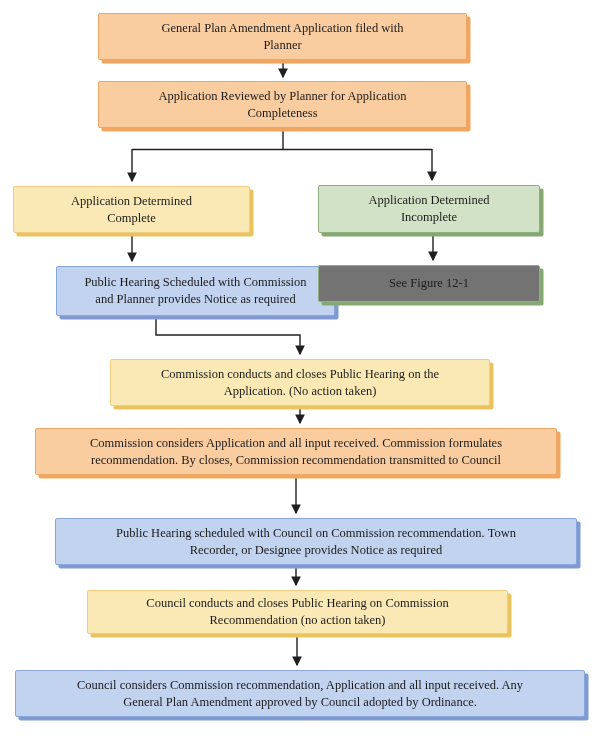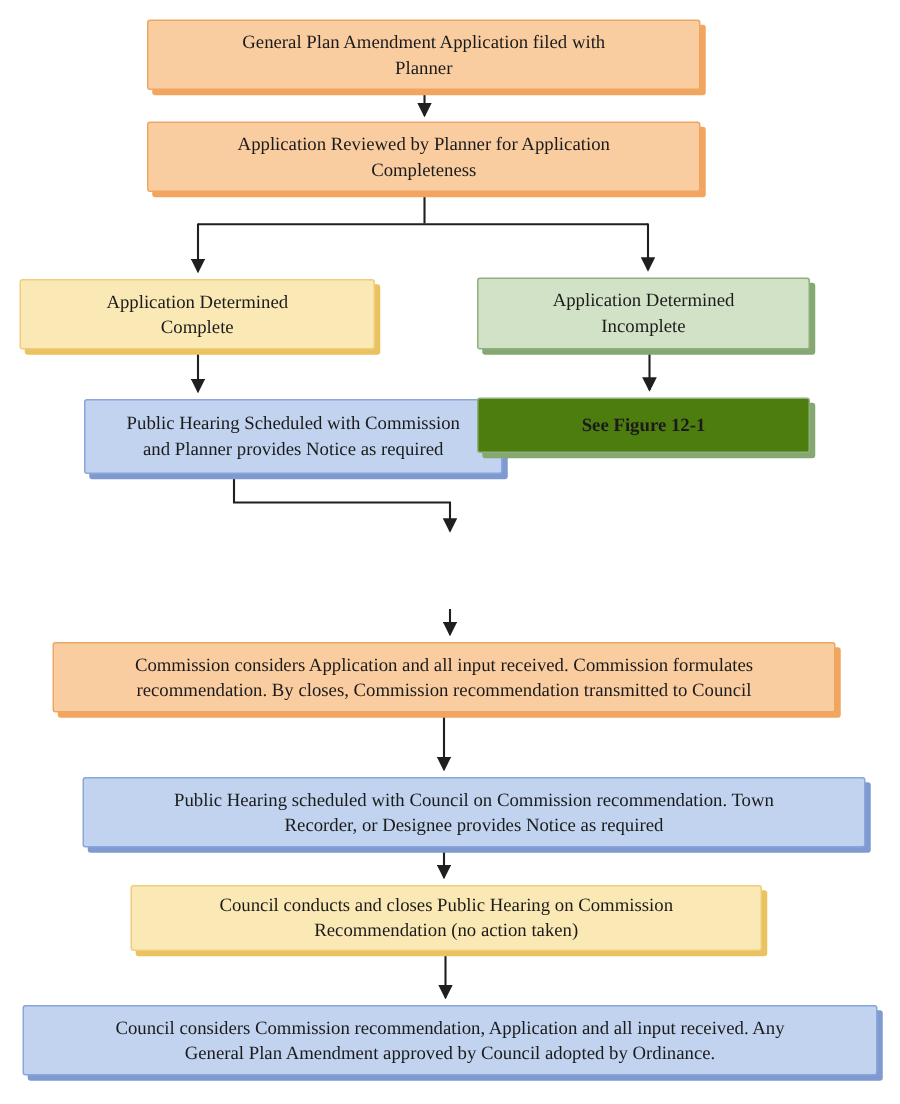--- a/index.html
+++ b/index.html
@@ -73,22 +73,24 @@
 
   <div class="node" style="left: 13px; top: 186px; width: 237px; height: 47px; background: rgb(251, 233, 181); border-color: rgb(240, 204, 128); box-shadow: rgb(234, 195, 94) 3.5px 3.5px 0px 0px;">Application Determined
 Complete</div>
 
   <div class="node" style="left: 318px; top: 185px; width: 222px; height: 48px; background: rgb(210, 226, 198); border-color: rgb(143, 175, 128); box-shadow: rgb(133, 168, 115) 3.5px 3.5px 0px 0px;">Application Determined
 Incomplete</div>
 
   <div class="node" style="left: 18px; top: 266px; width: 279px; height: 50px; background: rgb(193, 211, 239); border-color: rgb(137, 166, 220); box-shadow: rgb(126, 154, 208) 3.5px 3.5px 0px 0px; margin-left: 38px;">Public Hearing Scheduled with Commission
 and Planner provides Notice as required</div>
 
-  <div class="node" style="left: 318px; top: 265px; width: 222px; height: 37px; background: #4d7c0f; border-color: rgb(143, 175, 128); box-shadow: rgb(133, 168, 115) 3.5px 3.5px 0px 0px; font-weight: bold;">See Figure 12-1</div>
+  <div class="node" style="left: 318px; top: 265px; width: 222px; height: 37px; background: #737373; border-color: rgb(143, 175, 128); box-shadow: rgb(133, 168, 115) 3.5px 3.5px 0px 0px;">See Figure 12-1</div>
 
+  <div class="node" style="left: 110px; top: 359px; width: 380px; height: 47px; background: rgb(251, 233, 181); border-color: rgb(240, 204, 128); box-shadow: rgb(234, 195, 94) 3.5px 3.5px 0px 0px;">Commission conducts and closes Public Hearing on the
+Application. (No action taken)</div>
 
   <div class="node" style="left: 35px; top: 428px; width: 522px; height: 47px; background: rgb(250, 205, 160); border-color: rgb(237, 167, 101); box-shadow: rgb(242, 165, 95) 3.5px 3.5px 0px 0px;">Commission considers Application and all input received. Commission formulates
 recommendation. By closes, Commission recommendation transmitted to Council</div>
 
   <div class="node" style="left: 35px; top: 518px; width: 522px; height: 47px; background: rgb(193, 211, 239); border-color: rgb(137, 166, 220); box-shadow: rgb(126, 154, 208) 3.5px 3.5px 0px 0px; margin-left: 20px;">Public Hearing scheduled with Council on Commission recommendation. Town
 Recorder, or Designee provides Notice as required</div>
 
   <div class="node" style="left: 87px; top: 590px; width: 421px; height: 44px; background: rgb(251, 233, 181); border-color: rgb(240, 204, 128); box-shadow: rgb(234, 195, 94) 3.5px 3.5px 0px 0px;">Council conducts and closes Public Hearing on Commission
 Recommendation (no action taken)</div>
 

